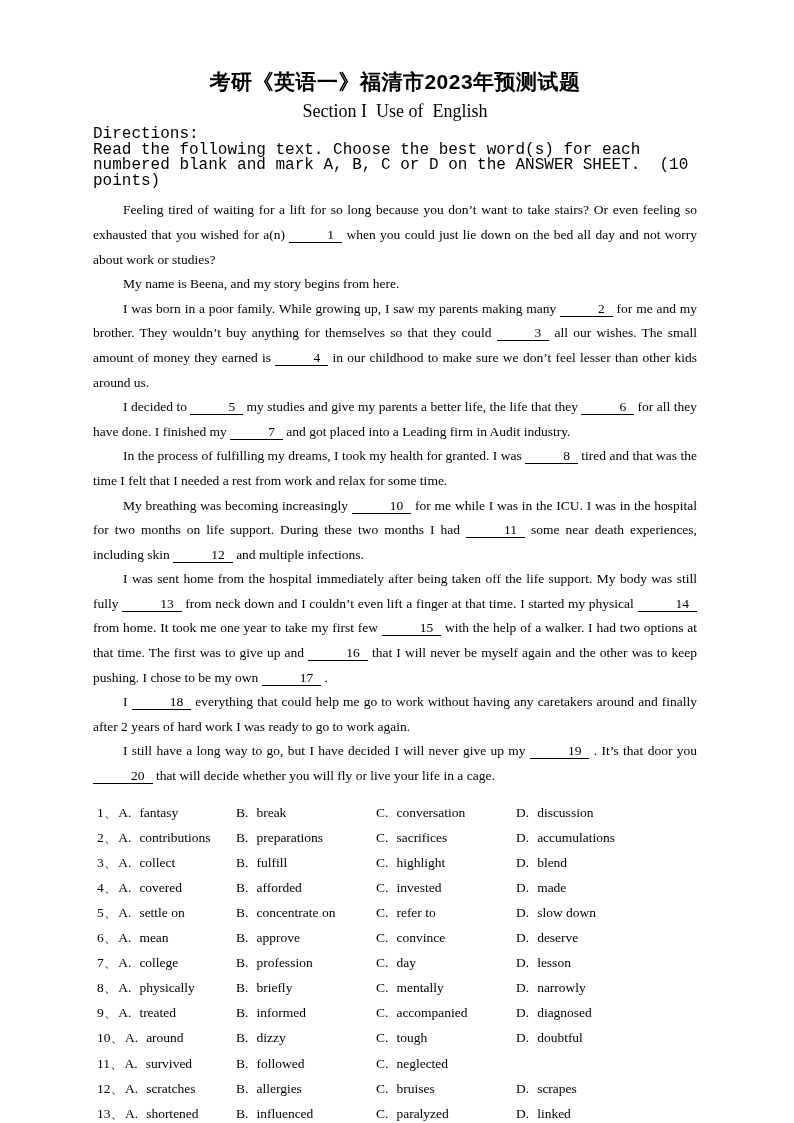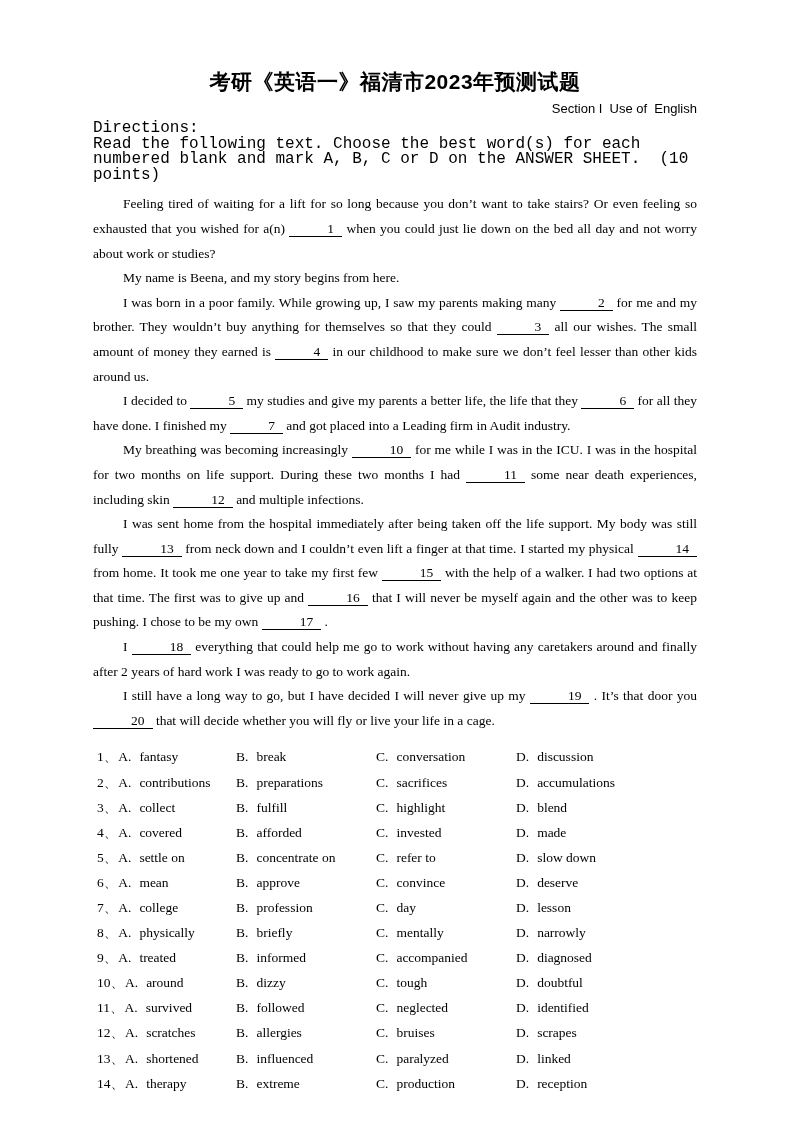--- a/index.html
+++ b/index.html
@@ -21,23 +21,23 @@
   }
   .doc-title {
     margin: 0 0 5px 0;
     text-align: center;
     font-family: "Liberation Sans", "DejaVu Sans", sans-serif;
     font-size: 21px;
     font-weight: 700;
     letter-spacing: 0.5px;
   }
   .section-heading {
-    text-align: right;
-    font-family: Liberation Sans, sans-serif;
-    font-size: 13px;
+    text-align: center;
+    font-family: Liberation Serif, serif;
+    font-size: 18px;
     white-space: pre;
     margin-bottom: 5px;
   }
   .directions {
     font-family: "Liberation Mono", "DejaVu Sans Mono", monospace;
     font-size: 16px;
     line-height: 15.6px;
   }
   .directions .dir-text {
     white-space: pre-wrap;
@@ -90,20 +90,21 @@
   <div class="directions">
     <div class="dir-label">Directions:</div>
     <div class="dir-text">Read the following text. Choose the best word(s) for each numbered blank and mark A, B, C or D on the ANSWER SHEET.  (10 points)</div>
   </div>
 
   <div class="passage" id="passage">
       <p class="para">Feeling tired of waiting for a lift for so long because you don’t want to take stairs? Or even feeling so exhausted that you wished for a(n) <span class="blank">1</span> when you could just lie down on the bed all day and not worry about work or studies?</p>
       <p class="para">My name is Beena, and my story begins from here.</p>
       <p class="para">I was born in a poor family. While growing up, I saw my parents making many <span class="blank">2</span> for me and my brother. They wouldn’t buy anything for themselves so that they could <span class="blank">3</span> all our wishes. The small amount of money they earned is <span class="blank">4</span> in our childhood to make sure we don’t feel lesser than other kids around us.</p>
       <p class="para">I decided to <span class="blank">5</span> my studies and give my parents a better life, the life that they <span class="blank">6</span> for all they have done. I finished my <span class="blank">7</span> and got placed into a Leading firm in Audit industry.</p>
+      <p class="para">In the process of fulfilling my dreams, I took my health for granted. I was <span class="blank">8</span> tired and that was the time I felt that I needed a rest from work and relax for some time.</p>
       <p class="para">My breathing was becoming increasingly <span class="blank">10</span> for me while I was in the ICU. I was in the hospital for two months on life support. During these two months I had <span class="blank">11</span> some near death experiences, including skin <span class="blank">12</span> and multiple infections.</p>
       <p class="para">I was sent home from the hospital immediately after being taken off the life support. My body was still fully <span class="blank">13</span> from neck down and I couldn’t even lift a finger at that time. I started my physical <span class="blank">14</span> from home. It took me one year to take my first few <span class="blank">15</span> with the help of a walker. I had two options at that time. The first was to give up and <span class="blank">16</span> that I will never be myself again and the other was to keep pushing. I chose to be my own <span class="blank">17</span> .</p>
       <p class="para">I <span class="blank">18</span> everything that could help me go to work without having any caretakers around and finally after 2 years of hard work I was ready to go to work again.</p>
       <p class="para">I still have a long way to go, but I have decided I will never give up my <span class="blank">19</span> . It’s that door you <span class="blank">20</span> that will decide whether you will fly or live your life in a cage.</p>
     </div>
 
   <div class="questions" id="questions">
       <div class="qrow">
         <div class="qcell"><span class="qnum">1、</span><span class="optlabel">A.</span><span>fantasy</span></div>
         <div class="qcell"><span class="optlabel">B.</span><span>break</span></div>
@@ -161,21 +162,20 @@
       <div class="qrow">
         <div class="qcell"><span class="qnum">10、</span><span class="optlabel">A.</span><span>around</span></div>
         <div class="qcell"><span class="optlabel">B.</span><span>dizzy</span></div>
         <div class="qcell"><span class="optlabel">C.</span><span>tough</span></div>
         <div class="qcell"><span class="optlabel">D.</span><span>doubtful</span></div>
       </div>
       <div class="qrow">
         <div class="qcell"><span class="qnum">11、</span><span class="optlabel">A.</span><span>survived</span></div>
         <div class="qcell"><span class="optlabel">B.</span><span>followed</span></div>
         <div class="qcell"><span class="optlabel">C.</span><span>neglected</span></div>
-        <div class="qcell"><span class="optlabel">D.</span><span>identified</span></div>
       </div>
       <div class="qrow">
         <div class="qcell"><span class="qnum">12、</span><span class="optlabel">A.</span><span>scratches</span></div>
         <div class="qcell"><span class="optlabel">B.</span><span>allergies</span></div>
         <div class="qcell"><span class="optlabel">C.</span><span>bruises</span></div>
         <div class="qcell"><span class="optlabel">D.</span><span>scrapes</span></div>
       </div>
       <div class="qrow">
         <div class="qcell"><span class="qnum">13、</span><span class="optlabel">A.</span><span>shortened</span></div>
         <div class="qcell"><span class="optlabel">B.</span><span>influenced</span></div>

